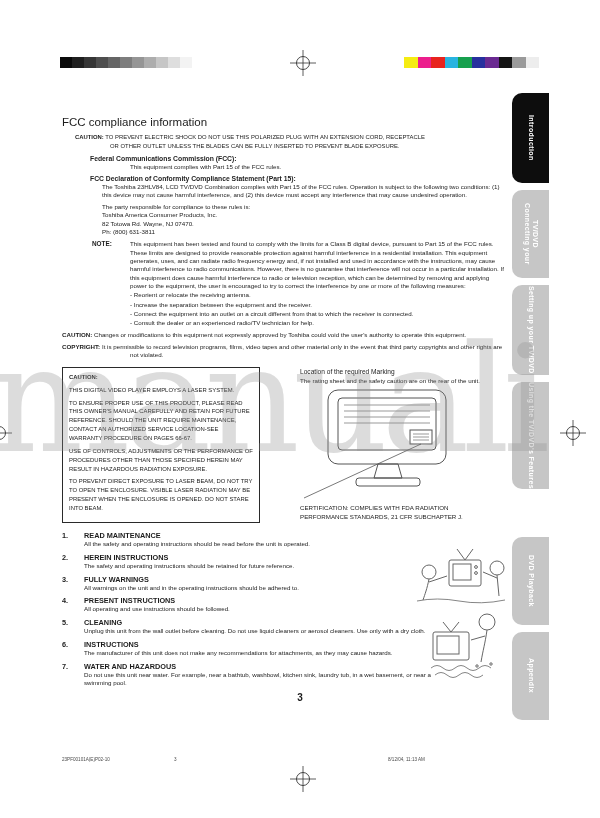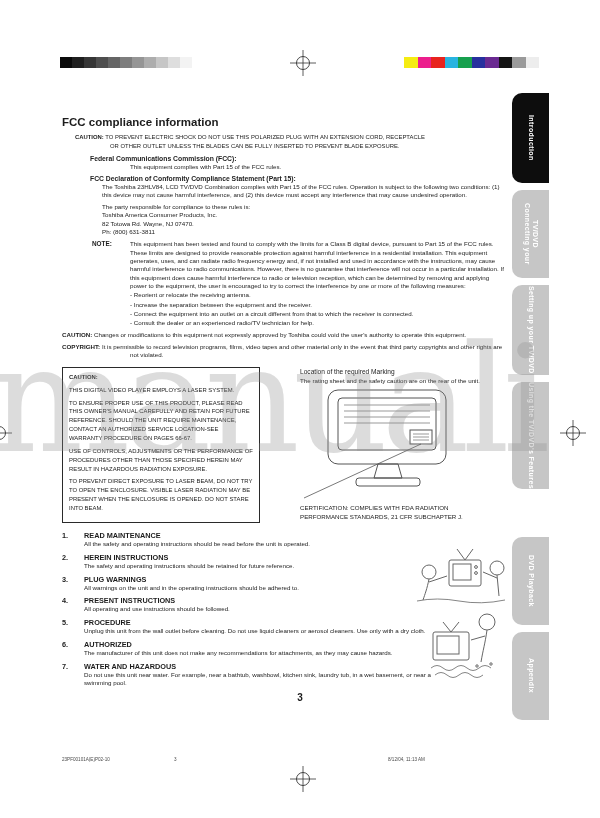--- a/index.html
+++ b/index.html
@@ -19,21 +19,21 @@
        z-index:1;}
   .tab span{writing-mode:vertical-lr;font-size:7px;font-weight:bold;letter-spacing:.4px;
        text-align:center;line-height:1.25;}
   .tab.active{background:#0d0d0d;}
   
   .watermark{position:absolute;left:-10px;top:326px;width:620px;z-index:3;pointer-events:none;
        font-family:"DejaVu Serif",serif;font-size:148px;line-height:1;letter-spacing:-7px;
        color:#8f8f8f;opacity:.30;}
   
   .content{position:absolute;left:62px;top:116px;width:445px;z-index:2;}
-  .doc-title{font-size:11.5px;font-weight:bold;margin:0 0 5px 0;}
+  .doc-title{font-size:11.5px;font-weight:normal;margin:0 0 5px 0;}
   .tiny{font-size:6.2px;line-height:1.35;}
   .caut-top{font-size:5.9px;line-height:1.5;margin-left:13px;}
   .caut-top .l2{margin-left:35px;}
   b.inline{font-weight:bold;}
   .sec-head{font-size:6.8px;font-weight:bold;margin:4px 0 1px 28px;}
   .ind68{margin-left:68px;}
   .ind40{margin-left:40px;}
   .note-row{display:flex;margin-top:4px;}
   .note-label{margin-left:30px;width:38px;font-size:6.4px;font-weight:bold;}
   .note-body{flex:1;font-size:6.2px;line-height:1.35;}
@@ -232,42 +232,42 @@
       <div class="inst">
         <div class="inst-head">
             <span class="inst-num">2.</span>
             <span>HEREIN INSTRUCTIONS</span>
           </div>
         <div class="inst-body">The safety and operating instructions should be retained for future reference.</div>
       </div>
       <div class="inst">
         <div class="inst-head">
             <span class="inst-num">3.</span>
-            <span>PLUG WARNINGS</span>
+            <span>FULLY WARNINGS</span>
           </div>
         <div class="inst-body">All warnings on the unit and in the operating instructions should be adhered to.</div>
       </div>
       <div class="inst">
         <div class="inst-head">
             <span class="inst-num">4.</span>
             <span>PRESENT INSTRUCTIONS</span>
           </div>
         <div class="inst-body">All operating and use instructions should be followed.</div>
       </div>
       <div class="inst">
         <div class="inst-head">
             <span class="inst-num">5.</span>
-            <span>PROCEDURE</span>
+            <span>CLEANING</span>
           </div>
         <div class="inst-body">Unplug this unit from the wall outlet before cleaning. Do not use liquid cleaners or aerosol cleaners. Use only with a dry cloth.</div>
       </div>
       <div class="inst">
         <div class="inst-head">
             <span class="inst-num">6.</span>
-            <span>AUTHORIZED</span>
+            <span>INSTRUCTIONS</span>
           </div>
         <div class="inst-body">The manufacturer of this unit does not make any recommendations for attachments, as they may cause hazards.</div>
       </div>
       <div class="inst">
         <div class="inst-head">
             <span class="inst-num">7.</span>
             <span>WATER AND HAZARDOUS</span>
           </div>
         <div class="inst-body">Do not use this unit near water. For example, near a bathtub, washbowl, kitchen sink, laundry tub, in a wet basement, or near a swimming pool.</div>
       </div>

